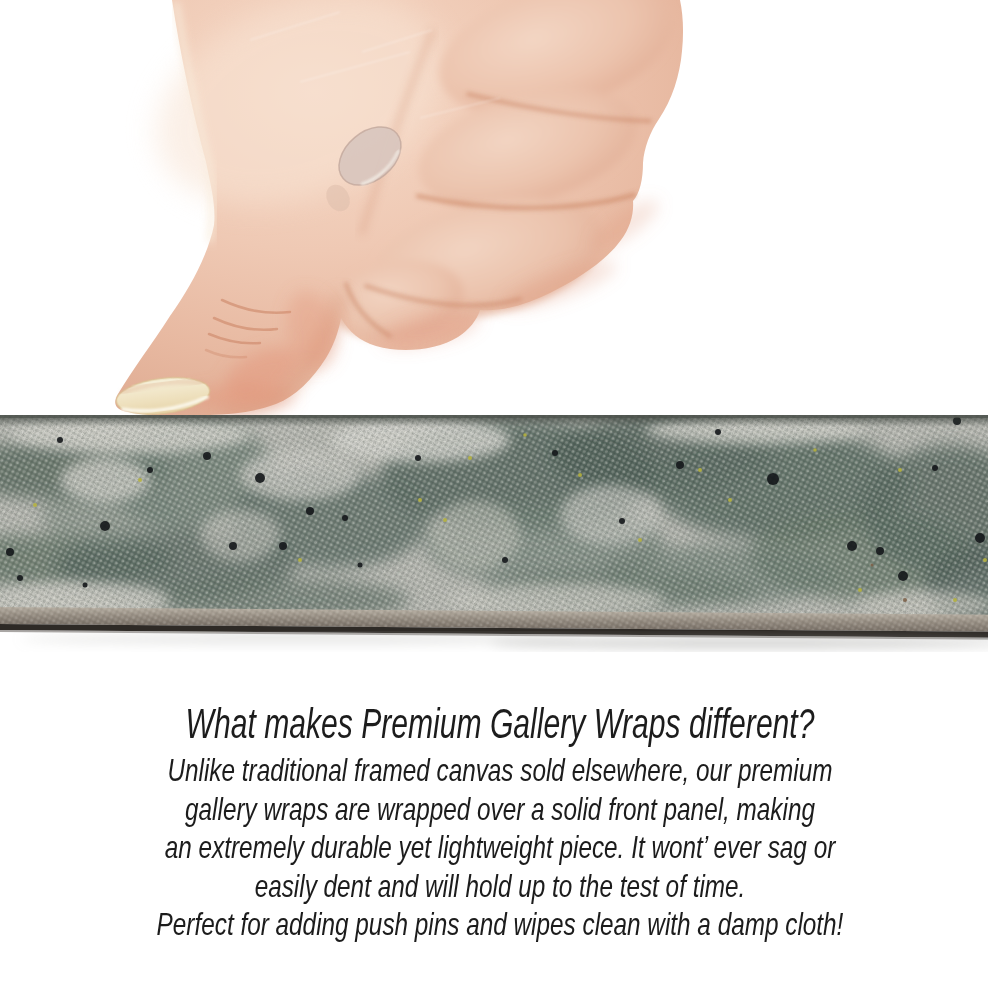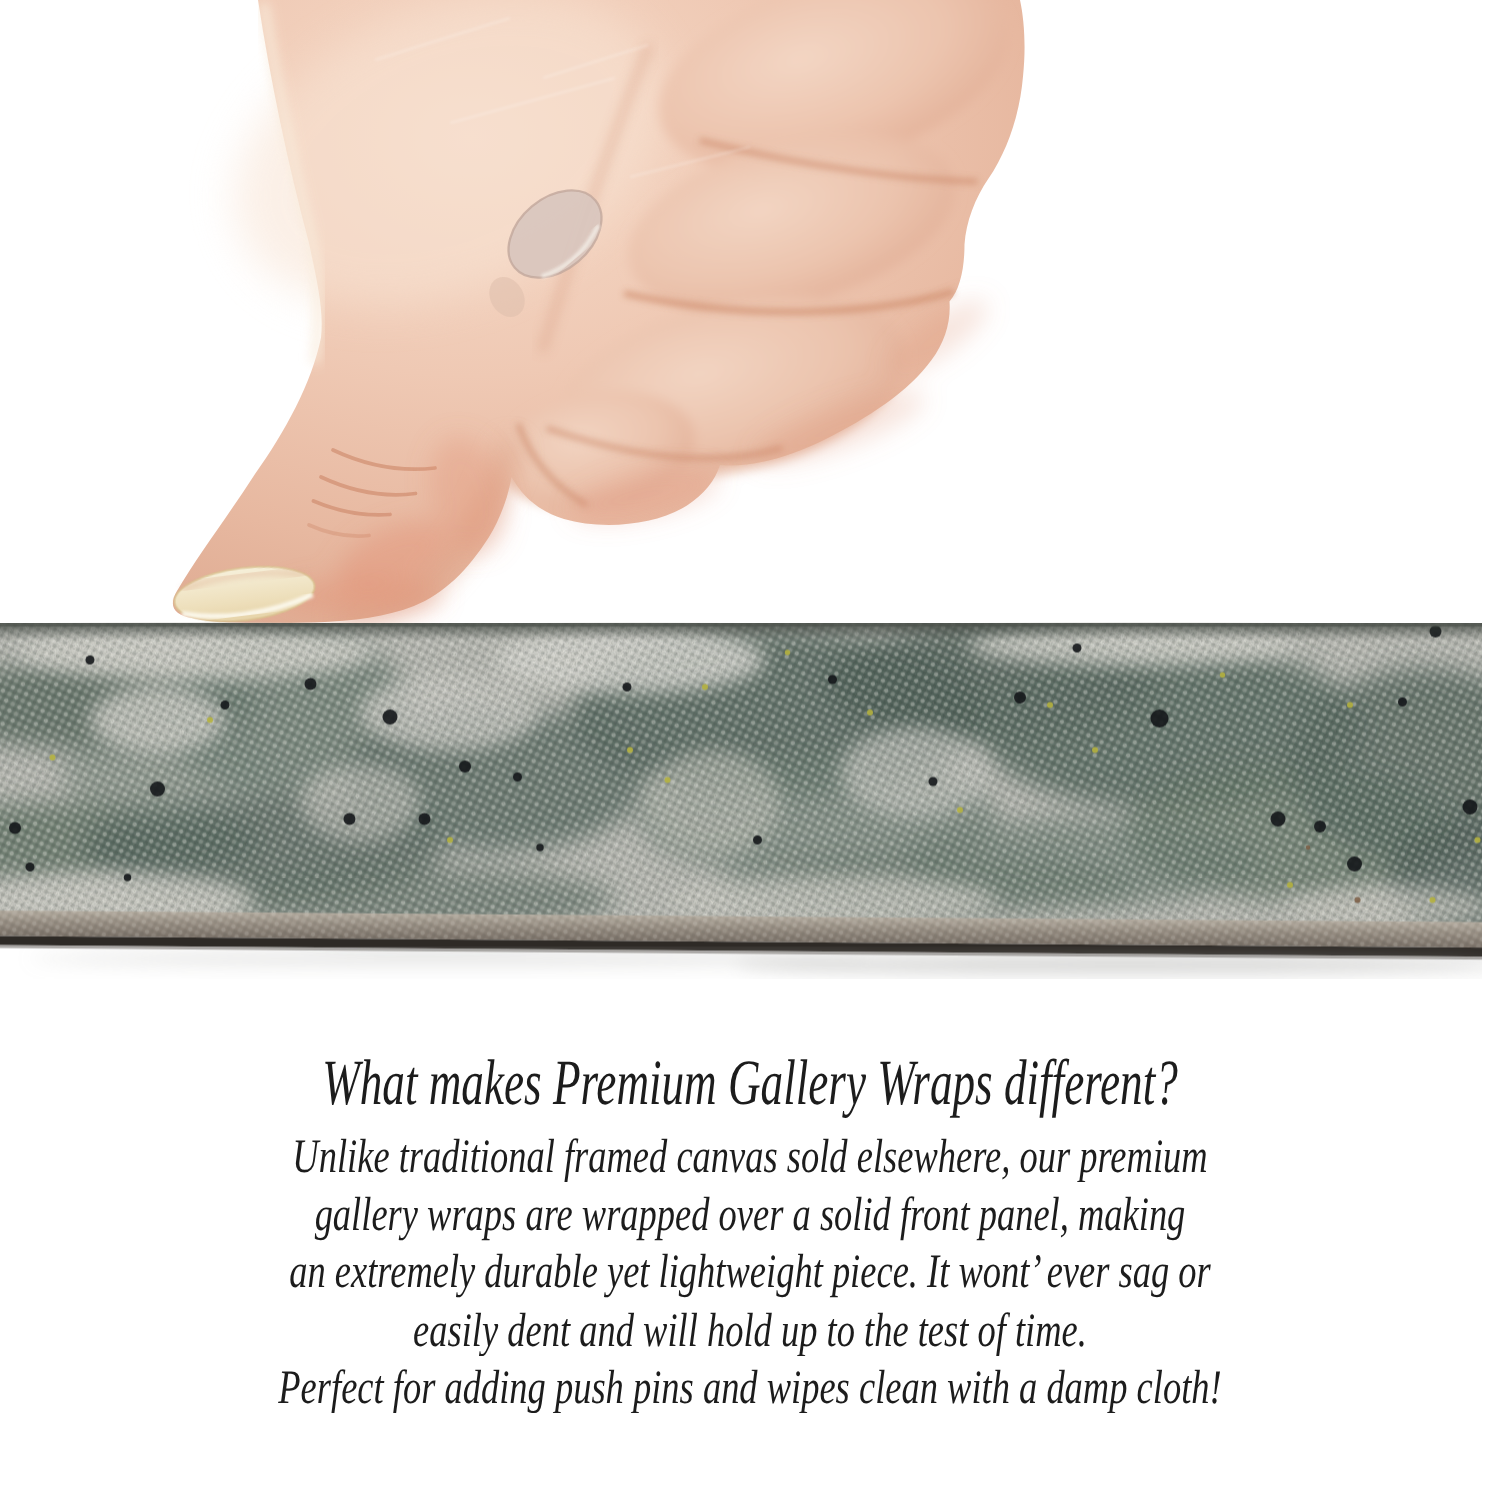--- a/index.html
+++ b/index.html
@@ -1,18 +1,18 @@
 <!DOCTYPE html>
 <html><head>
 <meta charset="utf-8">
 <style>
   html,body{margin:0;padding:0;background:#ffffff;}
   .stage{
     position:relative;width:988px;height:1000px;background:#ffffff;
-    overflow:hidden;font-family:Liberation Serif, serif;
+    overflow:hidden;font-family:Liberation Sans, sans-serif;
   }
   .hand-svg{position:absolute;top:0;left:0;}
   .strip{position:absolute;top:415px;left:0;width:1000px;height:240px;}
   .info{
     position:absolute;top:700px;left:0;width:1000px;text-align:center;
     color:#1c1c1c;font-style:italic;
   }
   .info h2{
     margin:0 0 5px 0;font-size:43px;font-weight:400;line-height:46px;
     transform:scaleX(.70);transform-origin:50% 50%;white-space:nowrap;

